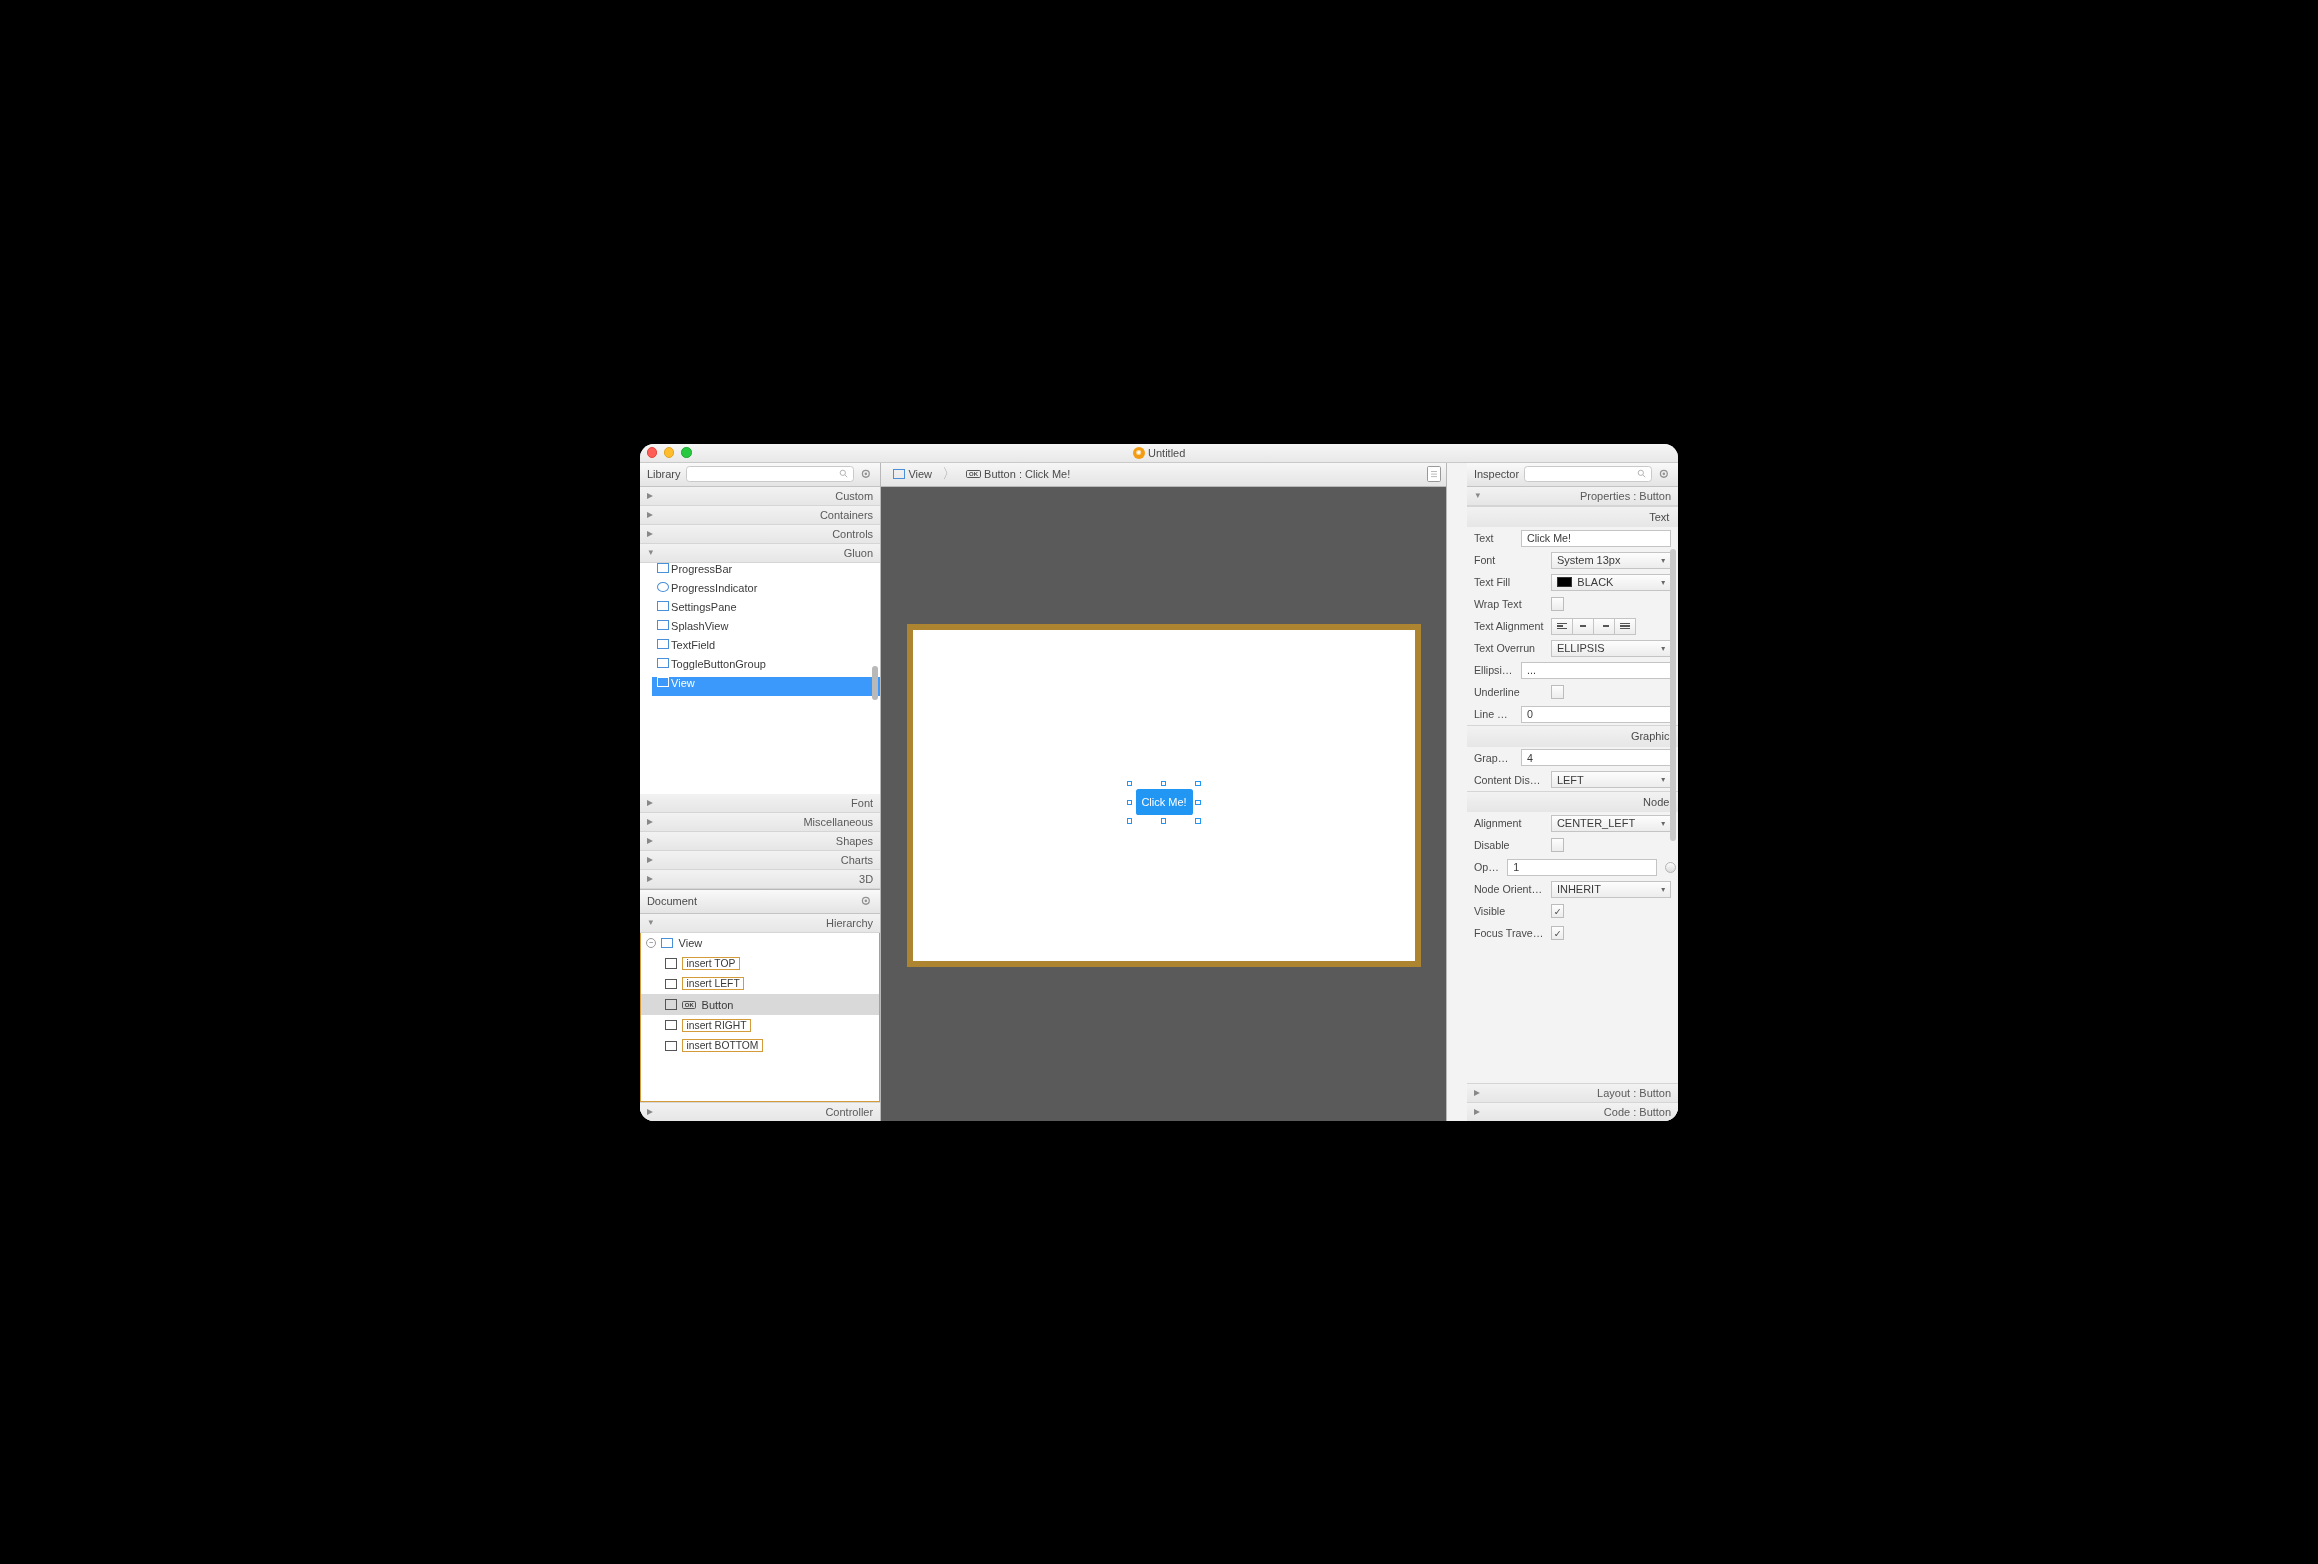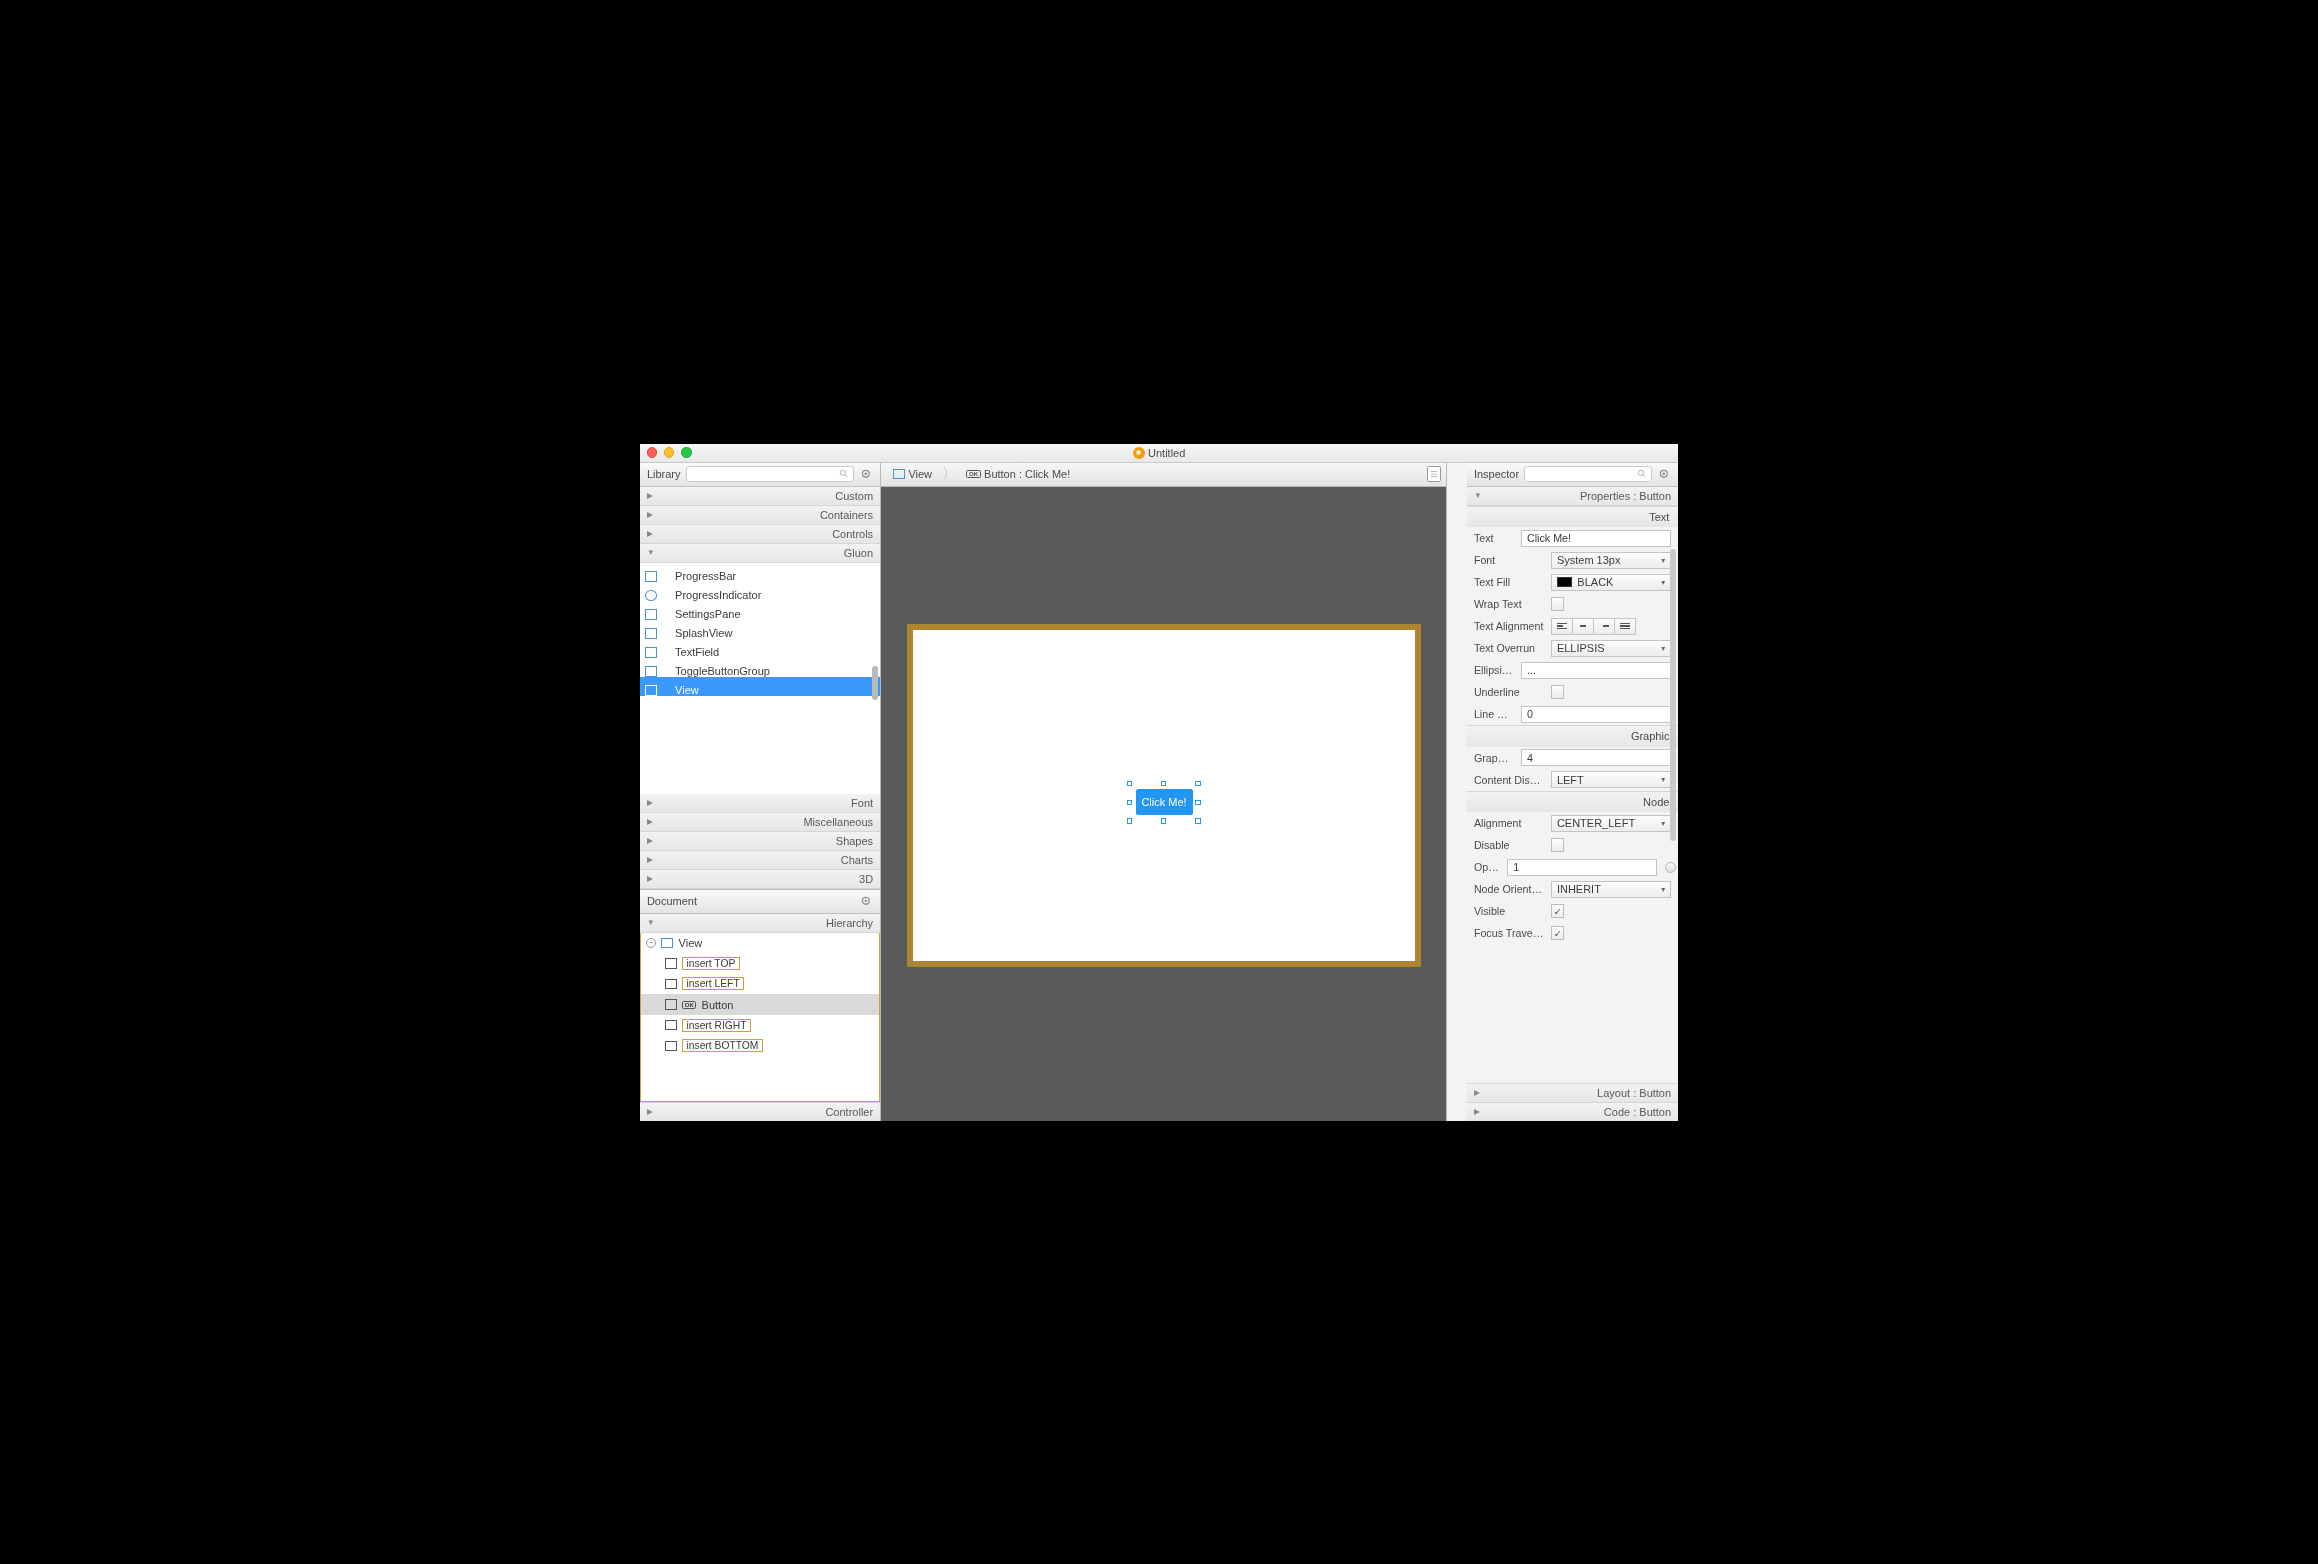--- a/index.html
+++ b/index.html
@@ -1,17 +1,17 @@
 <!DOCTYPE html>
 <html><head>
 <meta charset="utf-8">
 <style>
 * { box-sizing: border-box; margin: 0; padding: 0; font-family: -apple-system, "Helvetica Neue", Arial, sans-serif; font-size: 11px; }
 body { background: #000; display: flex; align-items: center; justify-content: center; height: 100vh; }
-.window { width: 1038px; height: 677px; background: #ececec; border-radius: 0; overflow: hidden; box-shadow: 0 13px 43px rgba(0,0,0,.5); display: flex; flex-direction: column; }
+.window { width: 1038px; height: 677px; background: #ececec; border-radius: 14px; overflow: hidden; box-shadow: 0 13px 43px rgba(0,0,0,.5); display: flex; flex-direction: column; }
 .titlebar { height: 19px; background: linear-gradient(#f6f6f6,#e8e8e8); border-bottom: 0.9px solid #c9c9c9; display: flex; align-items: center; padding: 0 6.9px; position: relative; }
 .traffic { display: flex; gap: 6.9px; }
 .dot { width: 10.3px; height: 10.3px; border-radius: 50%; }
 .dot.red { background: #ff5f57; border: 0.4px solid #e24640; }
 .dot.yellow { background: #ffbd2e; border: 0.4px solid #e1a325; }
 .dot.green { background: #28c940; border: 0.4px solid #1fab33; }
 .title-center { position: absolute; left: 0; right: 0; text-align: center; font-size: 11px; color: #4a4a4a; display: flex; align-items: center; justify-content: center; gap: 3.4px; pointer-events: none; }
 .gluon-badge { width: 12px; height: 12px; border-radius: 50%; background: #f39c12; display: inline-flex; align-items: center; justify-content: center; color: #fff; font-size: 6.9px; }
 
 .body { flex: 1; display: flex; min-height: 0; }
@@ -23,21 +23,21 @@
 .panel-header .label { font-weight: 500; color: #4a4a4a; }
 .search-field { flex: 1; height: 16.3px; border: 0.9px solid #c9c9c9; border-radius: 3.4px; background: #fff; display: flex; align-items: center; justify-content: flex-end; padding: 0 5.1px; }
 .search-field .mag { width: 9.4px; height: 9.4px; opacity: .5; }
 .gear { width: 13.7px; height: 13.7px; opacity: .6; }
 
 .accordion-row { height: 19px; background: linear-gradient(#f2f2f2,#e6e6e6); border-bottom: 0.9px solid #d5d5d5; display: flex; align-items: center; padding: 0 6.9px; color: #5a5a5a; }
 .accordion-row .arrow { width: 6.9px; font-size: 7.7px; color: #888; }
 .accordion-row .txt { flex: 1; text-align: right; }
 
 .lib-list { flex: 1; overflow: hidden; position: relative; background: #fff; }
-.lib-item { height: 19px; display: flex; align-items: flex-end; padding: 0 5.1px; gap: 18px; color: #3a3a3a; }
+.lib-item { height: 19px; display: flex; align-items: flex-start; padding: 0 5.1px; gap: 2px; color: #3a3a3a; margin-left: 12px; }
 .lib-item.selected { background: #3b99fc; color: #fff; }
 .lib-icon { width: 12px; height: 10.3px; border: 1.3px solid #4a90d9; display: inline-block; }
 .lib-item.selected .lib-icon { border-color: #fff; }
 .scroll-thumb { position: absolute; right: 1.7px; top: 103px; width: 6px; height: 34px; background: #b9b9b9; border-radius: 3.4px; }
 
 .doc-section { border-top: 0.9px solid #b8b8b8; display: flex; flex-direction: column; flex: 1; min-height: 0; }
 .tree { flex: 1; background: #fff; border: 1.7px solid #d39b3a; border-top-width: 0; overflow: auto; }
 .tree-row { height: 20.6px; display: flex; align-items: center; gap: 5.1px; padding-left: 5.1px; color: #3a3a3a; }
 .tree-row.l1 { padding-left: 24px; }
 .tree-row.sel { background: #d9d9d9; }

